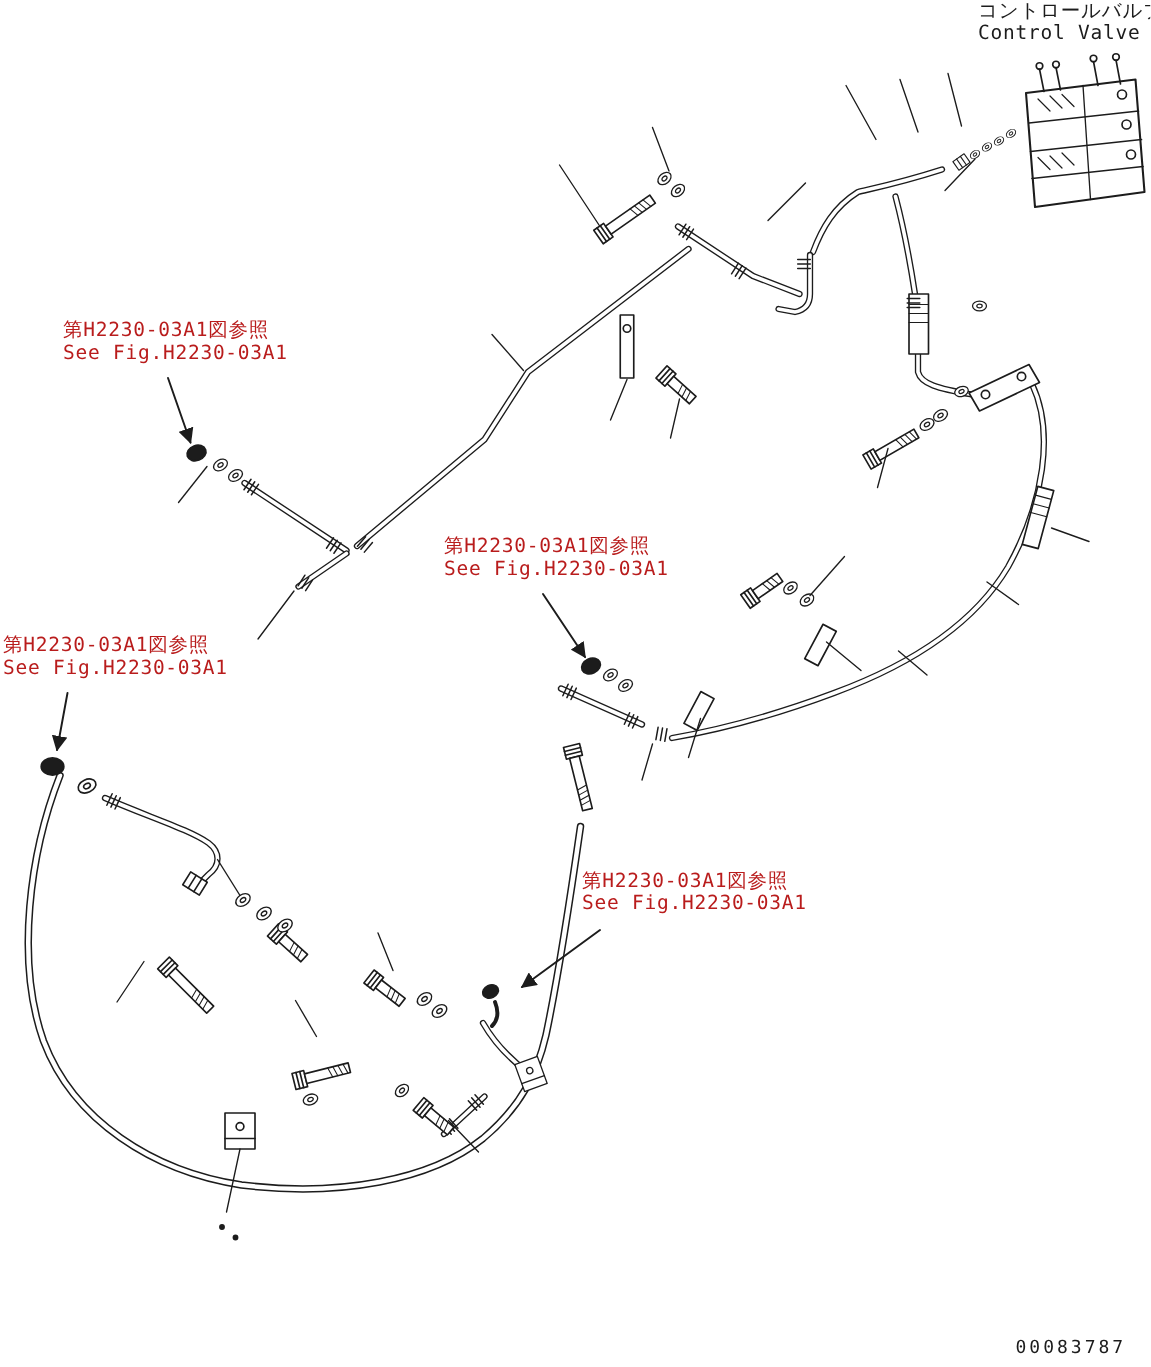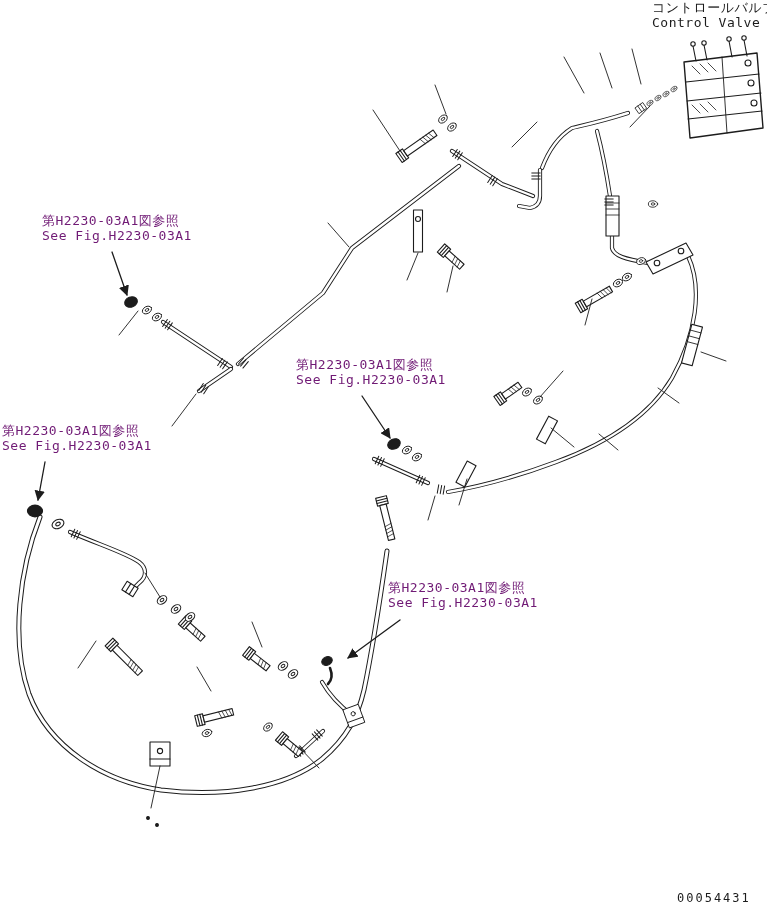--- a/index.html
+++ b/index.html
@@ -3,21 +3,21 @@
 <meta charset="utf-8">
 <style>
   html,body{margin:0;padding:0;background:#fff;}
   .page{
     position:relative;width:767px;height:911px;background:#fff;overflow:hidden;
     font-family:"DejaVu Sans Mono","Liberation Mono",monospace;color:#1c1c1c;
   }
   .page svg{position:absolute;left:0;top:0;}
   .callout{
     position:absolute;font-size:13px;line-height:15px;white-space:nowrap;
-    letter-spacing:0.5px;color:#701a75;
+    letter-spacing:0.5px;color:#b91c1c;
   }
   .callout span{display:block;}
   .valve-label{
     position:absolute;left:652px;top:0px;font-size:13px;line-height:15px;
     white-space:nowrap;letter-spacing:0.5px;
   }
   .valve-label span{display:block;}
   .drawing-number{
     position:absolute;left:677px;top:891px;font-size:12px;letter-spacing:2px;
   }
@@ -298,15 +298,15 @@
   <div class="callout" style="left:2px;top:423px;">
     <span>第H2230-03A1図参照</span>
     <span>See Fig.H2230-03A1</span>
   </div>
 
   <div class="callout" style="left:388px;top:580px;">
     <span>第H2230-03A1図参照</span>
     <span>See Fig.H2230-03A1</span>
   </div>
 
-  <div class="drawing-number">00054431</div>
+  <div class="drawing-number">00083787</div>
 
 </div>
 
 </body></html>

